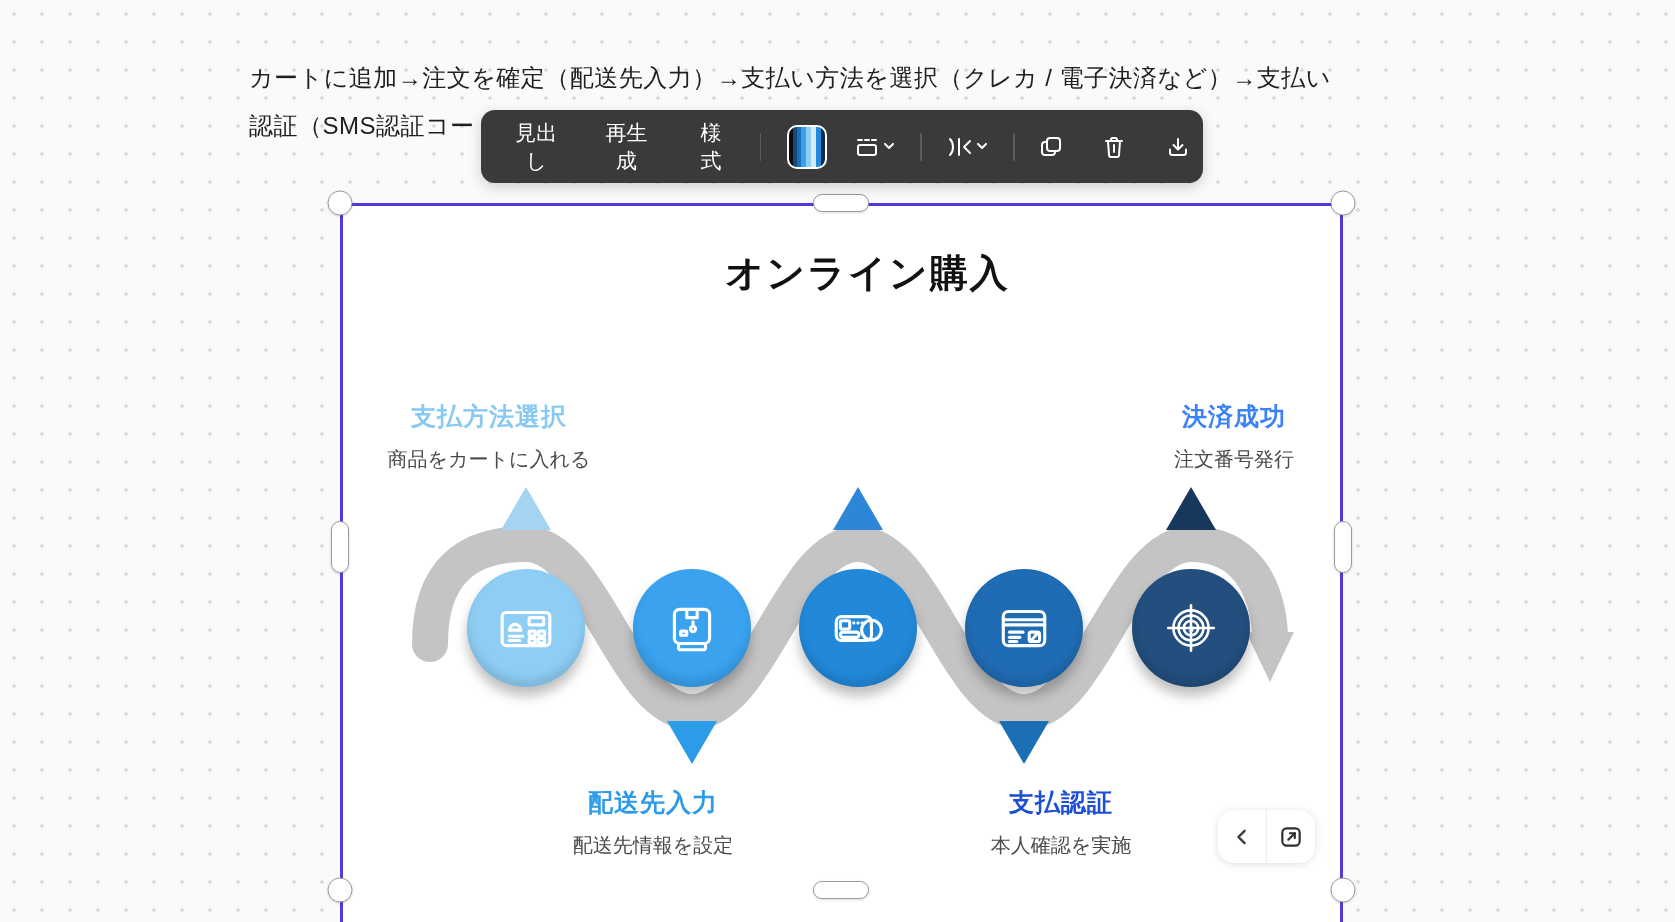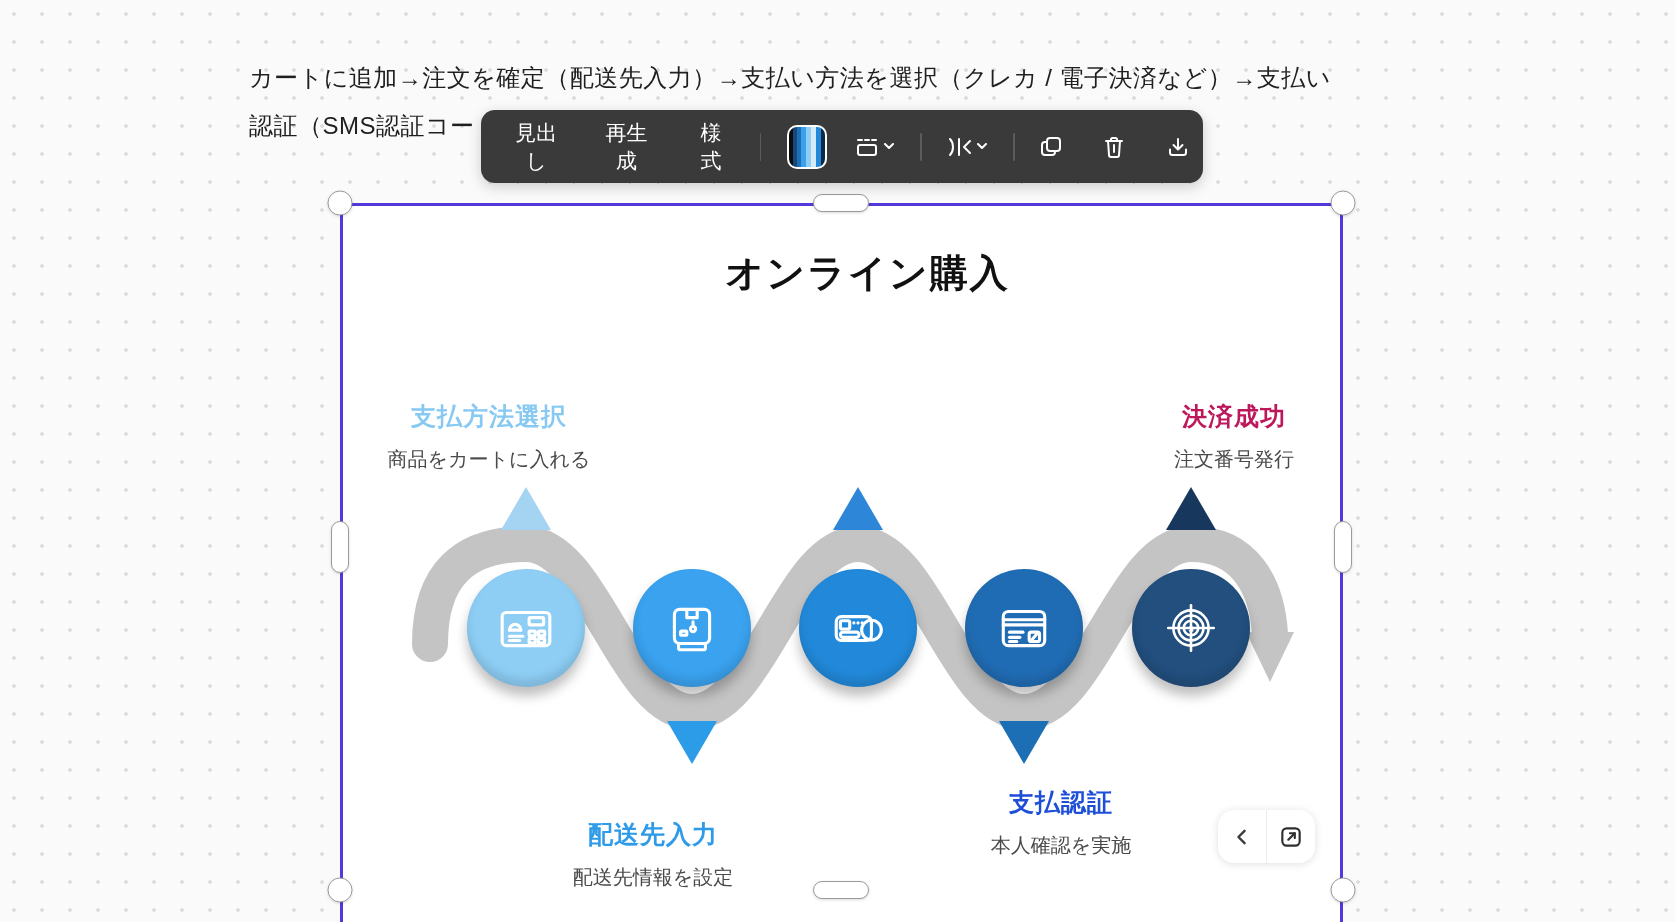--- a/index.html
+++ b/index.html
@@ -140,25 +140,25 @@
       <line x1="6" y1="28" x2="50" y2="28"></line>
       <text x="28" y="31.5" font-size="9" fill="#fff" stroke="none" text-anchor="middle" font-weight="bold" font-family="Liberation Sans, sans-serif">$</text>
     </svg>
   </div>
 
   <div class="step-label" style="left:146px;top:194px;">
     <div class="step-title" style="color: rgb(135, 201, 242);">支払方法選択</div>
     <div class="step-sub">商品をカートに入れる</div>
   </div>
   <div class="step-label" style="left:891px;top:194px;">
-    <div class="step-title" style="color: #be185d;">決済成功</div>
+    <div class="step-title" style="color: #3b82f6;">決済成功</div>
     <div class="step-sub">注文番号発行</div>
   </div>
 
-  <div class="step-label" style="left:310px;top:612px;">
+  <div class="step-label" style="left:310px;top:580px;">
     <div class="step-title" style="color: rgb(45, 155, 232);">配送先入力</div>
     <div class="step-sub">配送先情報を設定</div>
   </div>
   <div class="step-label" style="left:718px;top:580px;">
     <div class="step-title" style="color: #1d4ed8;">支払認証</div>
     <div class="step-sub">本人確認を実施</div>
   </div>
 </div>
 
 <div class="handle h-circle" style="left:340px;top:203px;"></div>

